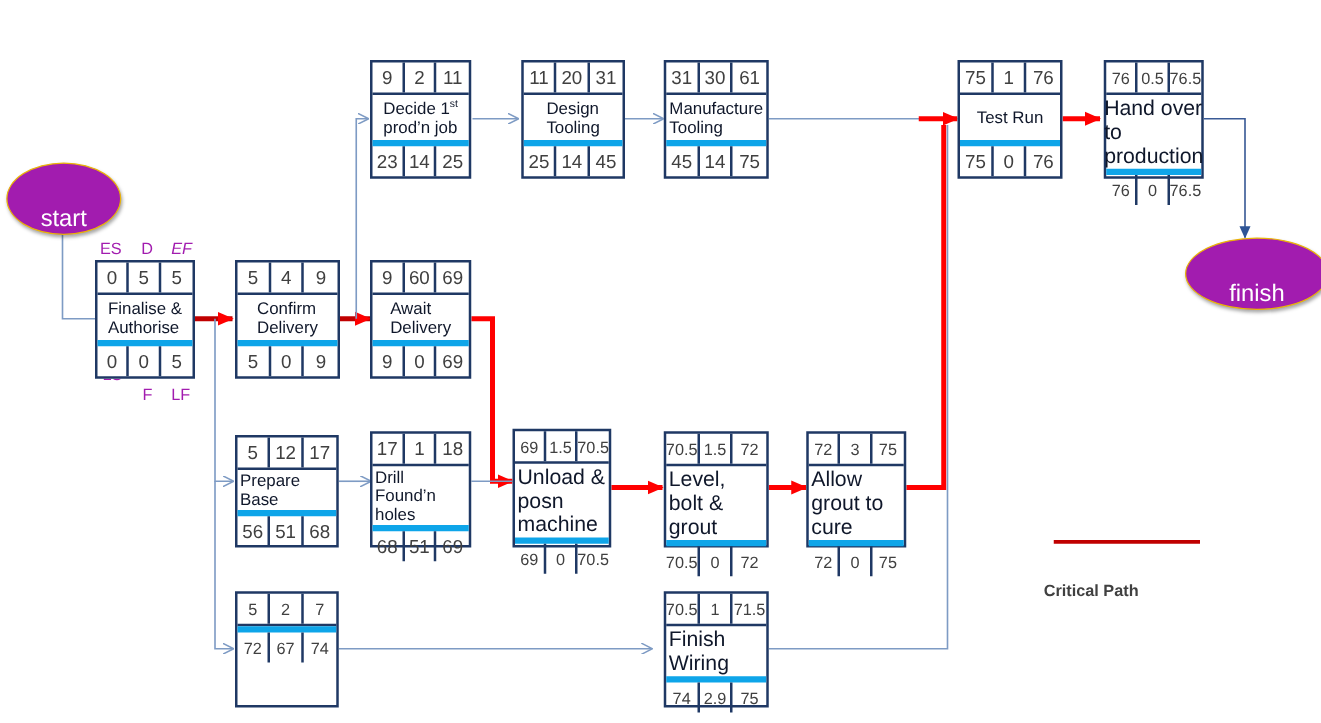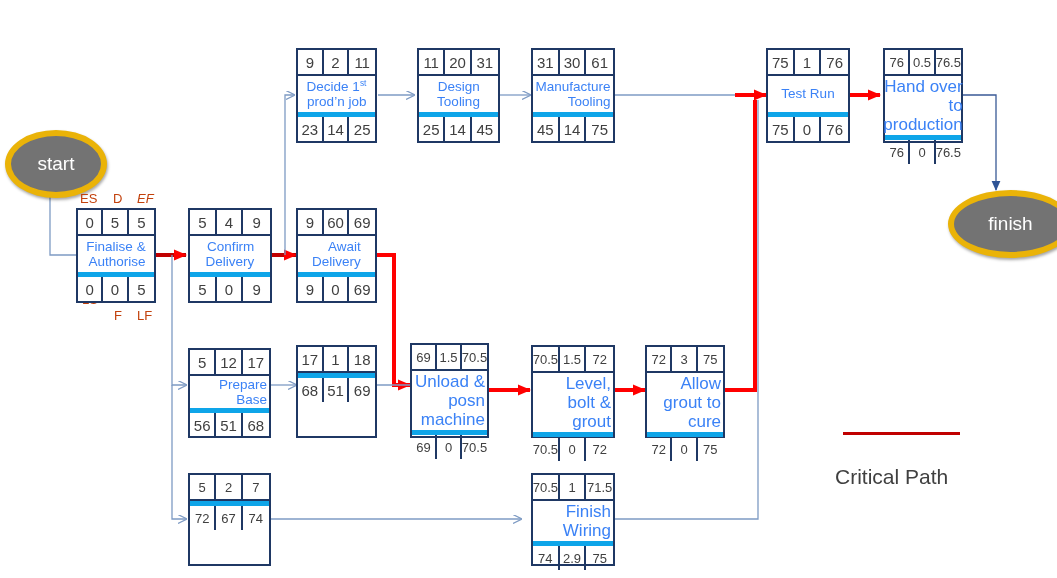--- a/index.html
+++ b/index.html
@@ -33,52 +33,52 @@
     font-size:15px;color:#404040;
     border-right:2px solid #1F3864;
     box-sizing:border-box;
     line-height:1;
     overflow:hidden;
   }
   .node .cell:last-child{border-right:none;}
   .node .name{
     flex:1 1 auto;
     display:flex;align-items:center;justify-content:center;
-    text-align:right;
-    font-size:13.5px;color:#3b82f6;
+    text-align:left;
+    font-size:13.5px;color:#0f172a;
     line-height:1.12;
     padding:1px 2px;
     box-sizing:border-box;
   }
   .node.small .cell{font-size:13px;}
   .node.small .name{font-size:17px;}
 
   
   .terminal{
     position:absolute;
-    background:#737373;
-    border:6px solid #eab308;
+    background:#a21caf;
+    border:1px solid #eab308;
     border-radius:50%;
-    display:flex;align-items:center;justify-content:center;
+    display:flex;align-items:flex-end;justify-content:center;
     color:#ffffff;font-size:19px;
     box-shadow:1px 2px 3px rgba(0,0,0,.35);
   }
 
   
   .legend-label{
     position:absolute;
-    font-size:13px;color:#c2410c;
+    font-size:13px;color:#a21caf;
   }
   .legend-key-line{
     position:absolute;
     height:3px;background:#C00000;
   }
   .legend-key-text{
     position:absolute;
-    font-size:21px;font-weight:normal;color:#404040;text-align:center;
+    font-size:13px;font-weight:bold;color:#404040;text-align:center;
   }
   sup{font-size:.62em;vertical-align:super;line-height:0;}
 </style>
 </head>
 <body>
 
 <div id="canvas">
 
   <svg id="wires" viewBox="0 0 1057 578" xmlns="http://www.w3.org/2000/svg">
     <defs>
@@ -264,20 +264,24 @@
       <div class="cell">68</div>
     </div>
   </div>
 
   <div class="node" style="left:296px;top:345px;width:81px;height:93px;">
     <div class="row">
       <div class="cell">17</div>
       <div class="cell">1</div>
       <div class="cell">18</div>
     </div>
+    <div class="name">
+      <span><span>Drill Found’n</span><br>
+            <span>holes</span></span>
+    </div>
     <div class="row bot">
       <div class="cell">68</div>
       <div class="cell">51</div>
       <div class="cell">69</div>
     </div>
   </div>
 
   <div class="node small" style="left:410px;top:343px;width:79px;height:95px;">
     <div class="row">
       <div class="cell">69</div>

